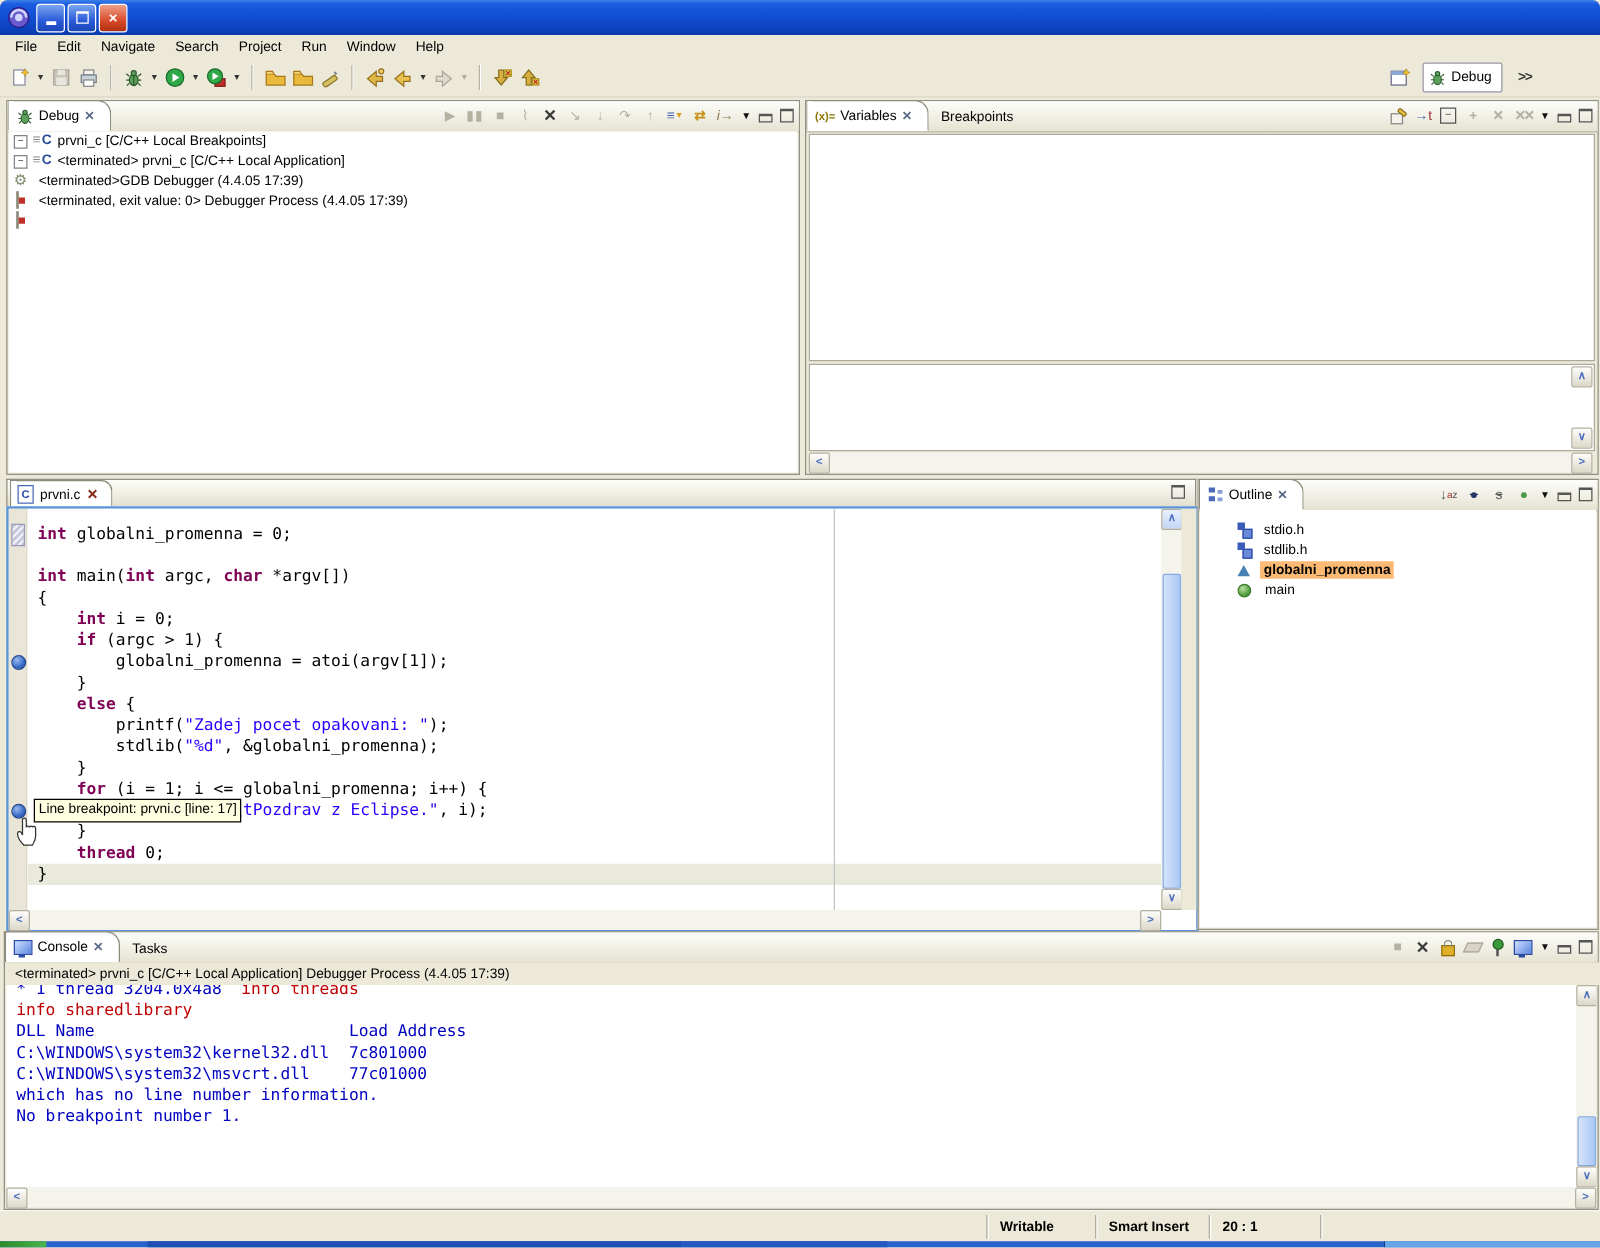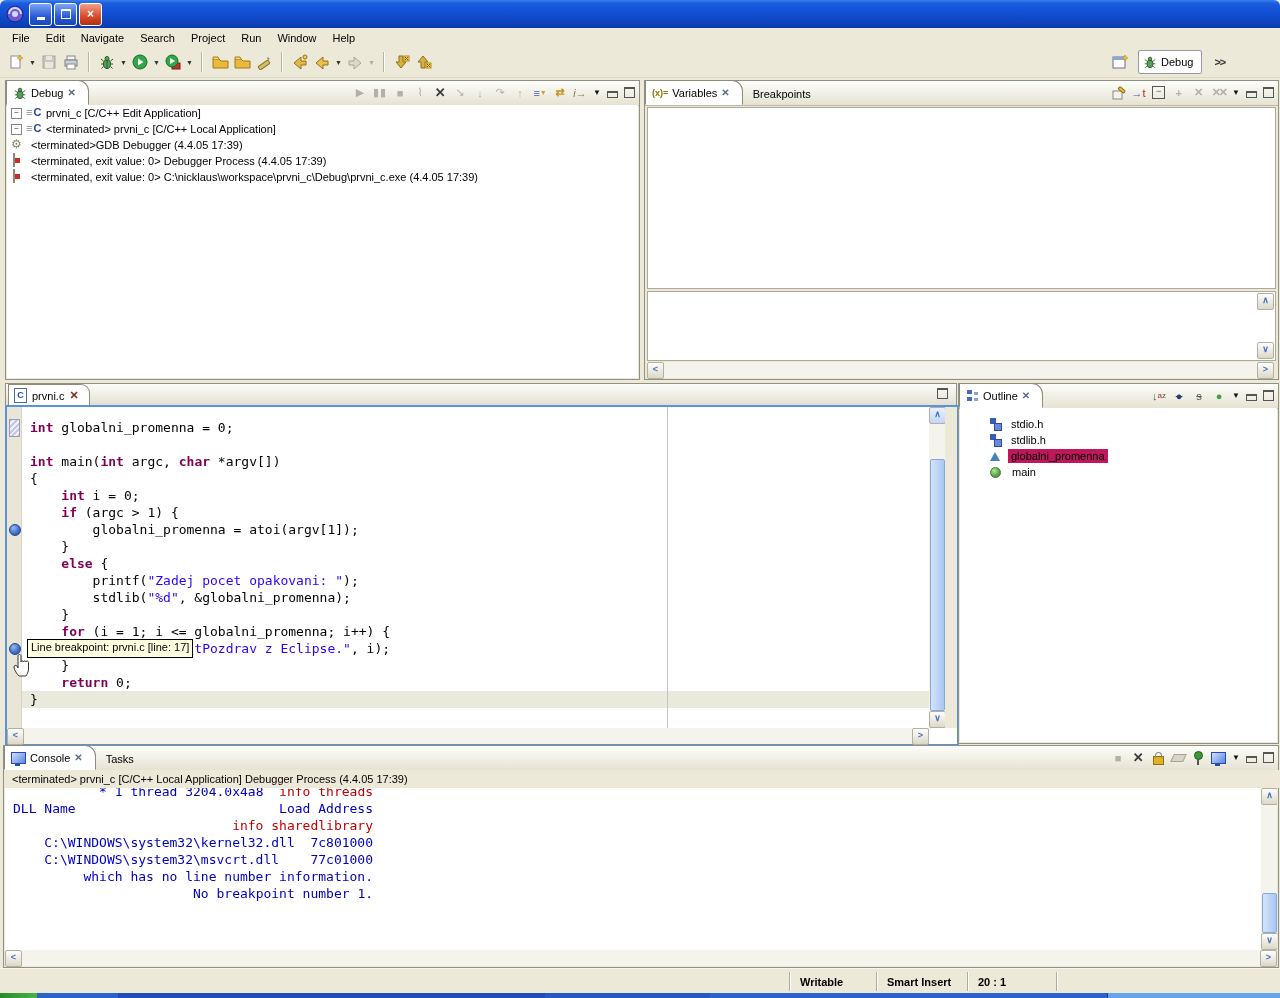--- a/index.html
+++ b/index.html
@@ -95,32 +95,32 @@
   .cl .s{color:#2a00ff;}
   .evsb{position:absolute;right:12px;top:0;width:16px;bottom:16px;background:#f4f3ec;}
   .eovr{position:absolute;right:0;top:0;width:12px;bottom:16px;background:#ece9d8;}
   .ehsb{position:absolute;left:0;bottom:0;height:16px;right:28px;background:#f4f3ec;}
   .tooltip{position:absolute;left:20px;top:232px;height:15px;background:#ffffe1;border:1px solid #000;padding:1px 3px;white-space:nowrap;z-index:6;font-size:11px;}
   .hand{position:absolute;left:4px;top:244px;z-index:7;}
 
   
   .orow{height:16px;display:flex;align-items:center;margin-left:30px;}
   .orow .lbl{padding:1px 3px;}
-  .orow.sel .lbl{background:#be185d;}
+  .orow.sel .lbl{background:#fdba74;font-weight:bold;}
   .inc-icon{width:10px;height:12px;position:relative;margin-right:8px;}
   .inc-icon::before{content:"";position:absolute;left:0;top:0;width:6px;height:6px;background:#3a5cb8;}
   .inc-icon::after{content:"";position:absolute;left:4px;top:5px;width:6px;height:6px;background:#6a8ad8;border:1px solid #2a4aa8;}
   .var-icon{width:0;height:0;border-left:5px solid transparent;border-right:5px solid transparent;border-bottom:9px solid #4682b4;margin-right:8px;}
   .fn-icon{width:9px;height:9px;border-radius:50%;background:radial-gradient(circle at 35% 30%,#b8e0a0,#4a9a3a 70%);border:1px solid #3a7a2a;margin-right:8px;}
 
   
   .ctitle{position:absolute;left:0;top:24px;width:100%;height:18px;display:flex;align-items:center;padding-left:8px;background:#ece9d8;}
   .cbody{position:absolute;left:1px;top:42px;right:1px;height:162px;background:#fff;overflow:hidden;}
   .cpre{position:absolute;left:8px;top:-5px;font-family:"DejaVu Sans Mono",monospace;font-size:13px;line-height:17px;}
-  .consl{white-space:pre;height:17px;text-align:right;}
+  .consl{white-space:pre;height:17px;}
   .c-b{color:#0000c0;}
   .c-r{color:#c00000;}
   .monitor{width:13px;height:10px;border:1px solid #2a4aa8;background:linear-gradient(135deg,#cfe0ff,#5a86e0);position:relative;}
   .monitor::after{content:"";position:absolute;left:3px;bottom:-3px;width:5px;height:2px;background:#2a4aa8;}
 
   
   .lock{width:9px;height:7px;background:#e0b028;border:1px solid #907010;position:relative;margin-top:5px;}
   .lock::before{content:"";position:absolute;left:1px;top:-5px;width:5px;height:5px;border:1.5px solid #888;border-bottom:none;border-radius:4px 4px 0 0;}
   .eraser{width:11px;height:6px;background:#d8d4c6;border:1px solid #a8a496;transform:skewX(-25deg);}
   .pin{width:7px;height:7px;border-radius:50%;background:#3a9a3a;border:1px solid #1e5c1e;position:relative;margin-top:-4px;}
@@ -318,38 +318,37 @@
         <span class="ti" style="color:#8a7a4a;font-style:italic;">i→</span>
         <span class="menu-arrow">▼</span>
         <span class="wmin"></span>
         <span class="wmax"></span>
       </span>
     </div>
     <div class="tree">
       <div class="trow">
         <span class="expander">−</span>
         <span class="ticon d0i ic-launch">C</span>
-        <span class="lbl">prvni_c [C/C++ Edit Application]</span>
+        <span class="lbl">prvni_c [C/C++ Local Breakpoints]</span>
       </div>
       <div class="trow">
         <span class="expander">−</span>
         <span class="ticon d0i ic-launch">C</span>
         <span class="lbl">&lt;terminated&gt; prvni_c [C/C++ Local Application]</span>
       </div>
       <div class="trow">
         <span class="ticon d1 gear">⚙</span>
         <span class="lbl">&lt;terminated&gt;GDB Debugger (4.4.05 17:39)</span>
       </div>
       <div class="trow">
         <span class="ticon d1"><span class="box-proc"></span></span>
         <span class="lbl">&lt;terminated, exit value: 0&gt; Debugger Process (4.4.05 17:39)</span>
       </div>
       <div class="trow">
         <span class="ticon d1"><span class="box-proc"></span></span>
-        <span class="lbl">&lt;terminated, exit value: 0&gt; C:\nicklaus\workspace\prvni_c\Debug\prvni_c.exe (4.4.05 17:39)</span>
       </div>
     </div>
   </div>
 
   <div class="abs view" style="left:644px;top:80px;width:633px;height:298px;">
     <div class="vhead">
       <span class="vtab active">
         <span style="color:#8b7500;font-weight:bold;font-size:9px;">(x)=</span>
         <span>Variables</span>
         <span class="vclose">✕</span>
@@ -414,21 +413,21 @@
             <div class="cl"><span>    </span><span class="k">if</span><span> (argc &gt; 1) {</span></div>
             <div class="cl"><span>        globalni_promenna = atoi(argv[1]);</span></div>
             <div class="cl"><span>    }</span></div>
             <div class="cl"><span>    </span><span class="k">else</span><span> {</span></div>
             <div class="cl"><span>        printf(</span><span class="s">"Zadej pocet opakovani: "</span><span>);</span></div>
             <div class="cl"><span>        stdlib(</span><span class="s">"%d"</span><span>, &amp;globalni_promenna);</span></div>
             <div class="cl"><span>    }</span></div>
             <div class="cl"><span>    </span><span class="k">for</span><span> (i = 1; i &lt;= globalni_promenna; i++) {</span></div>
             <div class="cl"><span>        printf(</span><span class="s">"%d. \tPozdrav z Eclipse."</span><span>, i);</span></div>
             <div class="cl"><span>    }</span></div>
-            <div class="cl"><span>    </span><span class="k">return</span><span> 0;</span></div>
+            <div class="cl"><span>    </span><span class="k">thread</span><span> 0;</span></div>
             <div class="cl"><span>}</span></div>
           </div>
       </div>
       <div class="evsb">
         <span class="sbtn" style="left:0;top:0;background:linear-gradient(180deg,#e8f0fd,#c2d6f6);">∧</span>
         <span class="thumb" style="left:1px;top:52px;width:13px;bottom:17px;"></span>
         <span class="sbtn" style="left:0;bottom:0;">∨</span>
       </div>
       <div class="eovr"></div>
       <div class="ehsb">
@@ -515,22 +514,22 @@
           </span>
         <span class="menu-arrow">▼</span>
         <span class="wmin"></span>
         <span class="wmax"></span>
       </span>
     </div>
     <div class="ctitle">&lt;terminated&gt; prvni_c [C/C++ Local Application] Debugger Process (4.4.05 17:39)</div>
     <div class="cbody">
       <div class="cpre" id="console-area">
           <div class="consl"><span class="c-b">* 1 thread 3204.0x4a8  </span><span class="c-r">info threads</span></div>
+          <div class="consl"><span class="c-r">info sharedlibrary</span></div>
           <div class="consl"><span class="c-b">DLL Name                          Load Address</span></div>
-          <div class="consl"><span class="c-r">info sharedlibrary</span></div>
           <div class="consl"><span class="c-b">C:\WINDOWS\system32\kernel32.dll  7c801000</span></div>
           <div class="consl"><span class="c-b">C:\WINDOWS\system32\msvcrt.dll    77c01000</span></div>
           <div class="consl"><span class="c-b">which has no line number information.</span></div>
           <div class="consl"><span class="c-b">No breakpoint number 1.</span></div>
         </div>
       <div class="yscroll" style="right:0;top:0;width:16px;bottom:0;">
         <span class="sbtn" style="left:0;top:0;">∧</span>
         <span class="thumb" style="left:1px;bottom:17px;width:13px;height:38px;"></span>
         <span class="sbtn" style="left:0;bottom:0;">∨</span>
       </div>

